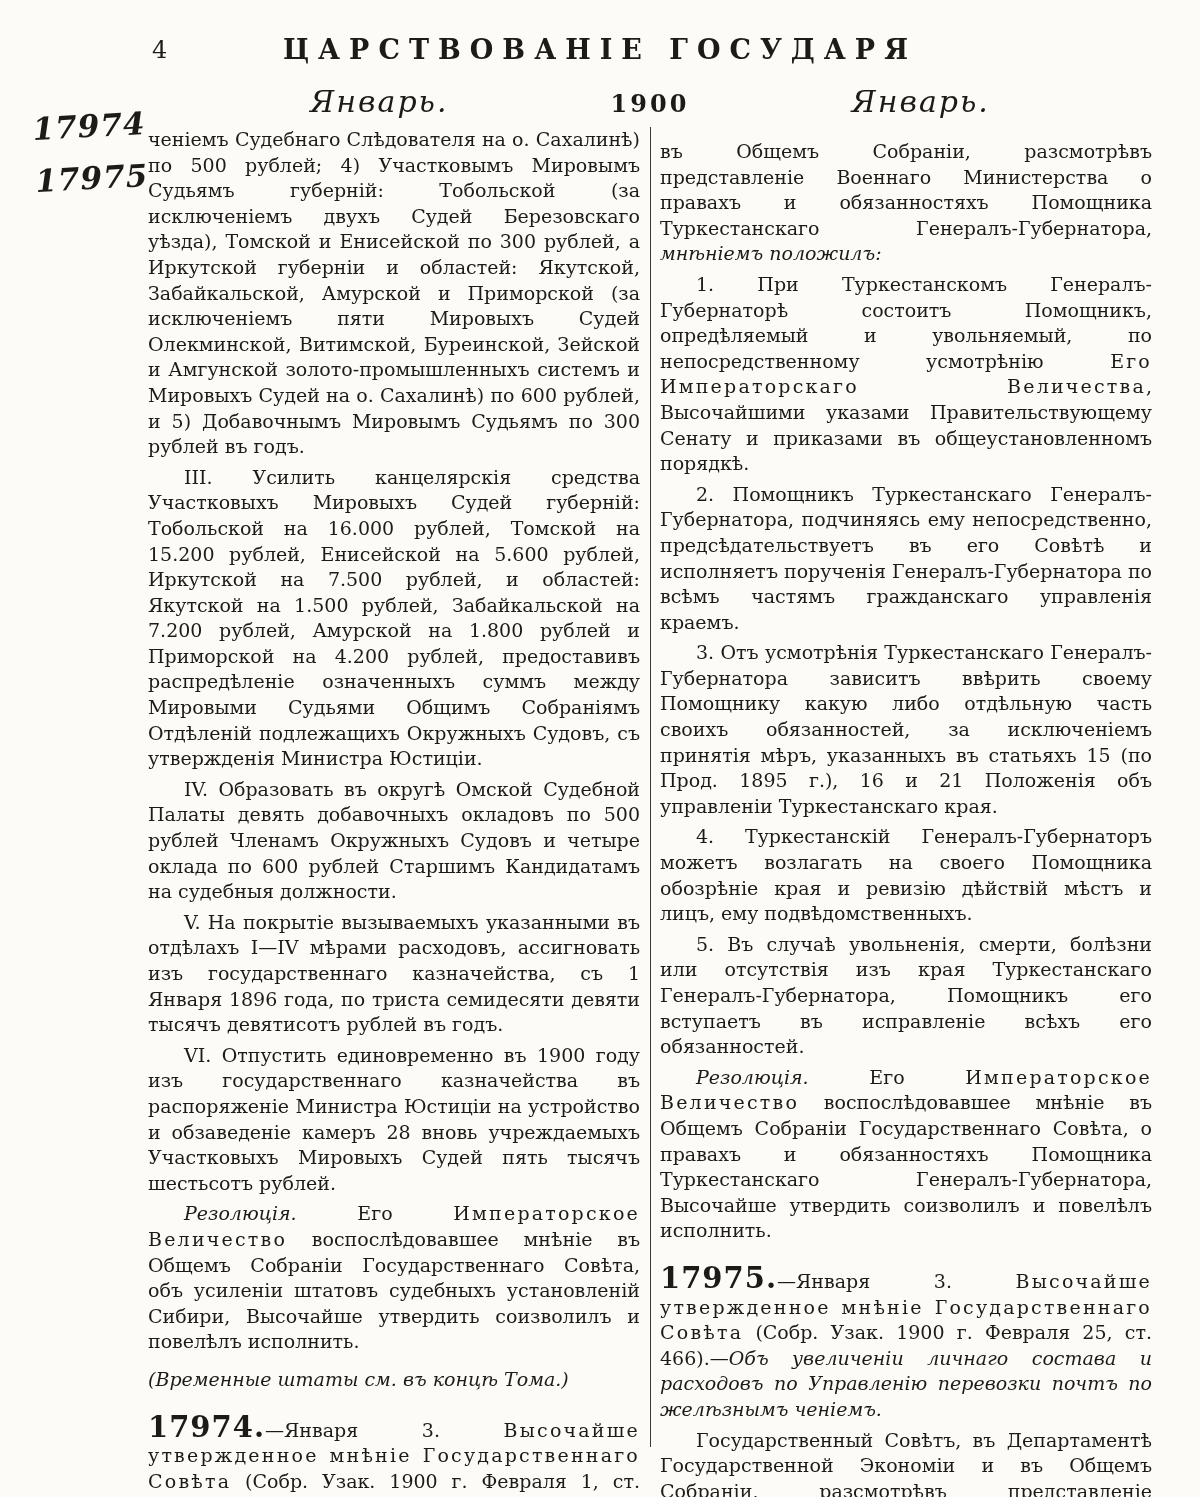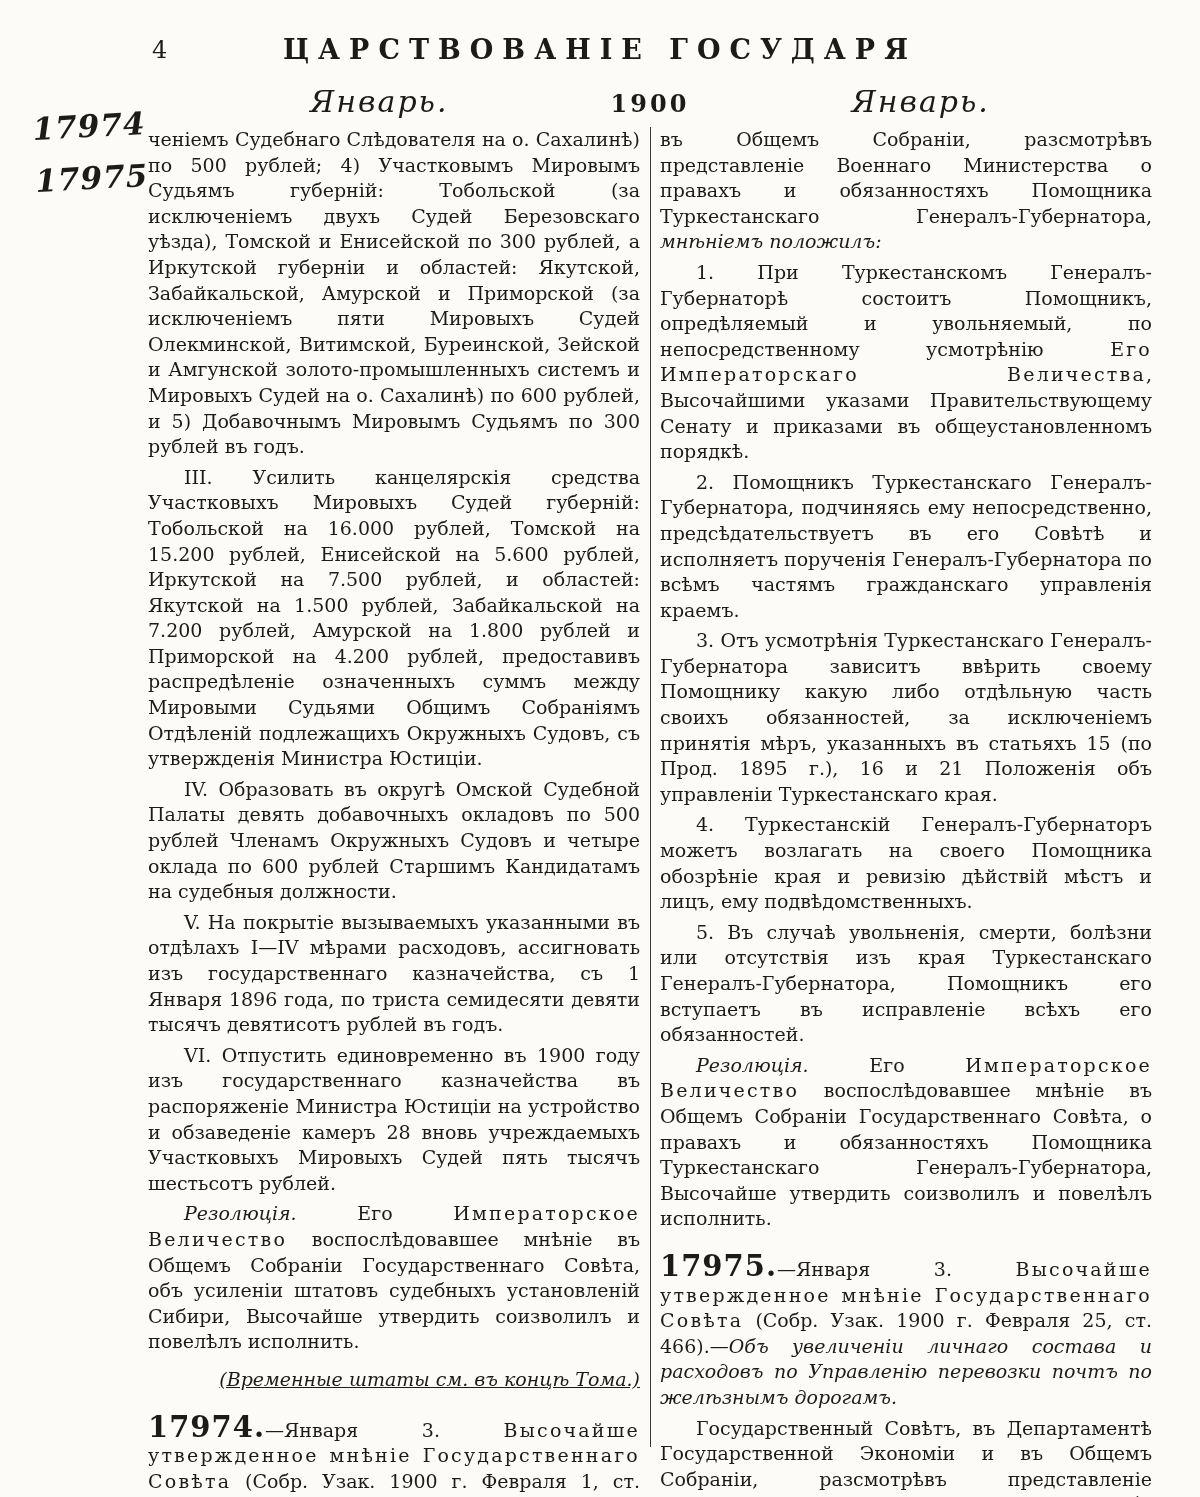--- a/index.html
+++ b/index.html
@@ -28,25 +28,25 @@
     transform:rotate(-3deg);
   }
   .margin-numbers .mnum + .mnum { margin-top:16px; }
   .columns {
     display:flex; align-items:stretch;
     margin:8px 48px 0 148px;
     height:1320px;
   }
   .col { font-size:19px; line-height:25.6px; text-align:justify; }
   .col-left  { flex:0 0 492px; }
-  .col-right { flex:1 1 auto; }
+  .col-right { flex:1 1 auto;margin-top:12px; }
   .divider { flex:0 0 1px; background:#3c3833; margin:0 9px 0 10px; }
   .para { margin:0 0 5px; text-indent:36px; }
   .para.noindent { text-indent:0; }
-  .para.center { text-align:right; text-indent:0; margin:12px 0 14px;text-decoration:underline; }
+  .para.center { text-align:left; text-indent:0; margin:12px 0 14px; }
   .para.heading { margin-top:22px; text-indent:0; }
   .s-n {}
   .s-i { font-style:italic; }
   .s-sp { letter-spacing:2.2px; }
   .s-lead { font-size:29px; font-weight:700; letter-spacing:1px; }
 </style>
 </head>
 <body>
 
 <div class="page">
@@ -80,18 +80,18 @@
       </div>
     <div class="divider"></div>
     <div class="col col-right" id="col-right">
         <p class="para noindent"><span class="s-n">въ Общемъ Собраніи, разсмотрѣвъ представленіе Военнаго Министерства о правахъ и обязанностяхъ Помощника Туркестанскаго Генералъ-Губернатора, </span><span class="s-i">мнѣніемъ положилъ:</span></p>
         <p class="para"><span class="s-n">1. При Туркестанскомъ Генералъ-Губернаторѣ состоитъ Помощникъ, опредѣляемый и увольняемый, по непосредственному усмотрѣнію </span><span class="s-sp">Его Императорскаго Величества</span><span class="s-n">, Высочайшими указами Правительствующему Сенату и приказами въ общеустановленномъ порядкѣ.</span></p>
         <p class="para"><span class="s-n">2. Помощникъ Туркестанскаго Генералъ-Губернатора, подчиняясь ему непосредственно, предсѣдательствуетъ въ его Совѣтѣ и исполняетъ порученія Генералъ-Губернатора по всѣмъ частямъ гражданскаго управленія краемъ.</span></p>
         <p class="para"><span class="s-n">3. Отъ усмотрѣнія Туркестанскаго Генералъ-Губернатора зависитъ ввѣрить своему Помощнику какую либо отдѣльную часть своихъ обязанностей, за исключеніемъ принятія мѣръ, указанныхъ въ статьяхъ 15 (по Прод. 1895 г.), 16 и 21 Положенія объ управленіи Туркестанскаго края.</span></p>
         <p class="para"><span class="s-n">4. Туркестанскій Генералъ-Губернаторъ можетъ возлагать на своего Помощника обозрѣніе края и ревизію дѣйствій мѣстъ и лицъ, ему подвѣдомственныхъ.</span></p>
         <p class="para"><span class="s-n">5. Въ случаѣ увольненія, смерти, болѣзни или отсутствія изъ края Туркестанскаго Генералъ-Губернатора, Помощникъ его вступаетъ въ исправленіе всѣхъ его обязанностей.</span></p>
         <p class="para"><span class="s-i">Резолюція.</span><span class="s-n"> Его </span><span class="s-sp">Императорское Величество</span><span class="s-n"> воспослѣдовавшее мнѣніе въ Общемъ Собраніи Государственнаго Совѣта, о правахъ и обязанностяхъ Помощника Туркестанскаго Генералъ-Губернатора, Высочайше утвердить соизволилъ и повелѣлъ исполнить.</span></p>
-        <p class="para heading"><span class="s-lead">17975.</span><span class="s-n">—Января 3. </span><span class="s-sp">Высочайше утвержденное мнѣніе Государственнаго Совѣта</span><span class="s-n"> (Собр. Узак. 1900 г. Февраля 25, ст. 466).—</span><span class="s-i">Объ увеличеніи личнаго состава и расходовъ по Управленію перевозки почтъ по желѣзнымъ дорогамъ.</span></p>
+        <p class="para heading"><span class="s-lead">17975.</span><span class="s-n">—Января 3. </span><span class="s-sp">Высочайше утвержденное мнѣніе Государственнаго Совѣта</span><span class="s-n"> (Собр. Узак. 1900 г. Февраля 25, ст. 466).—</span><span class="s-i">Объ увеличеніи личнаго состава и расходовъ по Управленію перевозки почтъ по желѣзнымъ ченіемъ.</span></p>
         <p class="para"><span class="s-n">Государственный Совѣтъ, въ Департаментѣ Государственной Экономіи и въ Общемъ Собраніи, разсмотрѣвъ представленіе Министерства Внутреннихъ Дѣлъ объ увеличеніи личнаго состава и расходовъ по Управленію перевозки почтъ по желѣзнымъ дорогамъ, </span></p>
       </div>
   </div>
 
 </div>
 
 </body></html>

